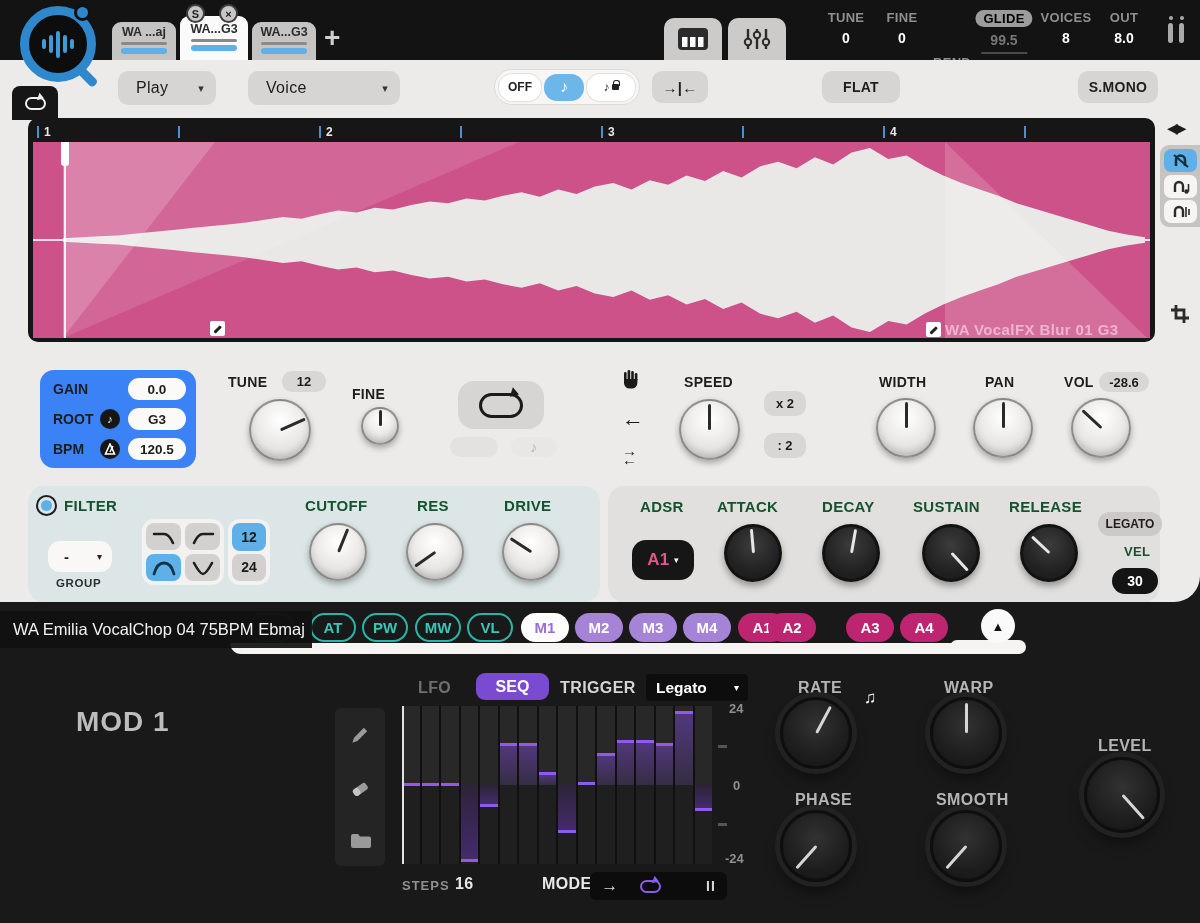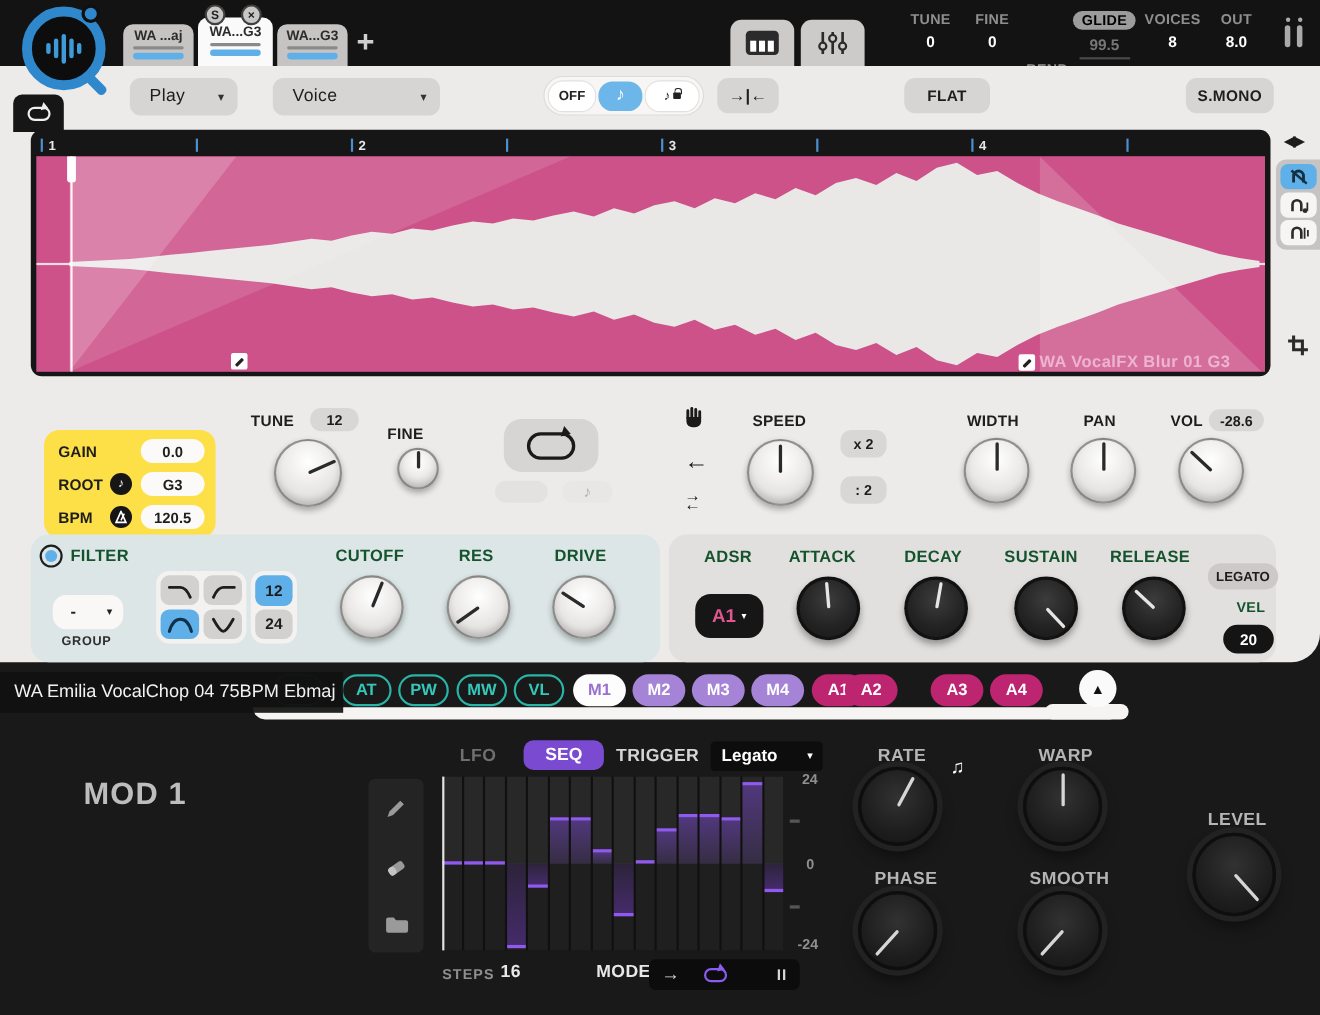--- a/index.html
+++ b/index.html
@@ -68,21 +68,21 @@
   #wave-label { position:absolute; left:912px; top:179px; font-size:15px; font-weight:bold; color:rgba(255,225,240,.6); letter-spacing:.4px; z-index:4; }
 
   
   #rail-arrows { position:absolute; left:1167px; top:120px; font-size:14px; color:#1c1c1c; letter-spacing:-2px; }
   #snap-group { position:absolute; left:1160px; top:145px; width:40px; height:82px; background:#c6c4c2; border-radius:9px 0 0 9px; }
   .snap-btn { position:absolute; left:4px; width:33px; height:23px; border-radius:7px; background:#f6f5f3; display:flex; align-items:center; justify-content:center; }
   .snap-btn.on { background:#5fb0e8; }
   #crop-btn { position:absolute; left:1170px; top:304px; }
 
   
-  #sample-panel { position:absolute; left:40px; top:391px; width:156px; height:98px; background:#fde047; border-radius:14px; }
+  #sample-panel { position:absolute; left:40px; top:370px; width:156px; height:98px; background:#3b82f6; border-radius:14px; }
   .sp-row { position:absolute; left:0; width:156px; height:22px; display:flex; align-items:center; }
   .sp-label { position:absolute; left:13px; font-size:14px; font-weight:bold; color:#1d1d1d; }
   .sp-icon { position:absolute; left:60px; width:20px; height:20px; border-radius:50%; background:#161616; color:#fff; display:flex; align-items:center; justify-content:center; font-size:11px; }
   .sp-pill { position:absolute; left:88px; width:58px; height:22px; background:#fbfaf9; border-radius:11px; display:flex; align-items:center; justify-content:center; font-size:13.5px; font-weight:bold; color:#1d1d1d; }
 
   .ctl-label { position:absolute; font-size:14px; font-weight:bold; color:#1d1d1d; letter-spacing:.3px; }
   .val-pill { position:absolute; background:#d9d7d5; border-radius:10px; display:flex; align-items:center; justify-content:center; font-size:13px; font-weight:bold; color:#1d1d1d; }
 
   .knob { position:absolute; border-radius:50%; }
   .knob .ptr { position:absolute; left:calc(50% - 1.5px); top:50%; width:3px; height:46%; border-radius:2px; transform-origin:top center; transform:rotate(calc(var(--a,0deg) + 180deg)); }
@@ -472,21 +472,21 @@
   <div id="a1-dd">
     <span class="slot">A1</span>
     <span class="caret">▾</span>
   </div>
   <span class="panel-label" style="left:109px;top:12px;">ATTACK</span>
   <span class="panel-label" style="left:214px;top:12px;">DECAY</span>
   <span class="panel-label" style="left:305px;top:12px;">SUSTAIN</span>
   <span class="panel-label" style="left:401px;top:12px;">RELEASE</span>
   <div id="legato-btn">LEGATO</div>
   <span class="panel-label" style="left:516px;top:58px;font-size:13px;">VEL</span>
-  <div id="vel-pill">20</div>
+  <div id="vel-pill">30</div>
 </div>
 <div class="knob dark" style="left:724px;top:524px;width:58px;height:58px;--a:-5deg;">
     <div class="ptr"></div>
   </div>
 <div class="knob dark" style="left:822px;top:524px;width:58px;height:58px;--a:10deg;">
     <div class="ptr"></div>
   </div>
 <div class="knob dark" style="left:922px;top:524px;width:58px;height:58px;--a:137deg;">
     <div class="ptr"></div>
   </div>

